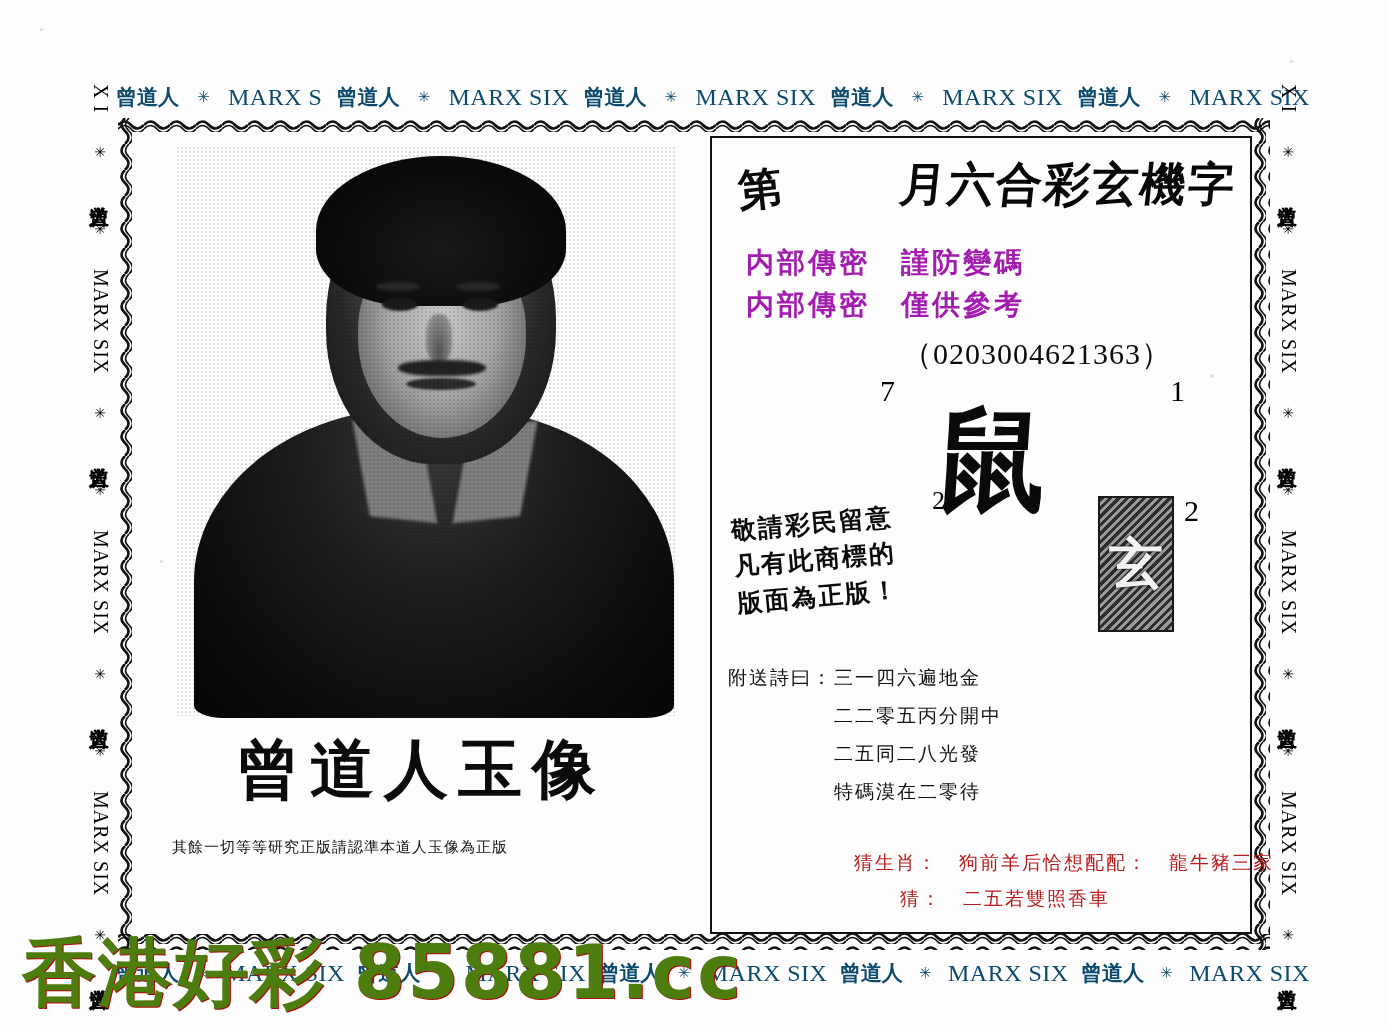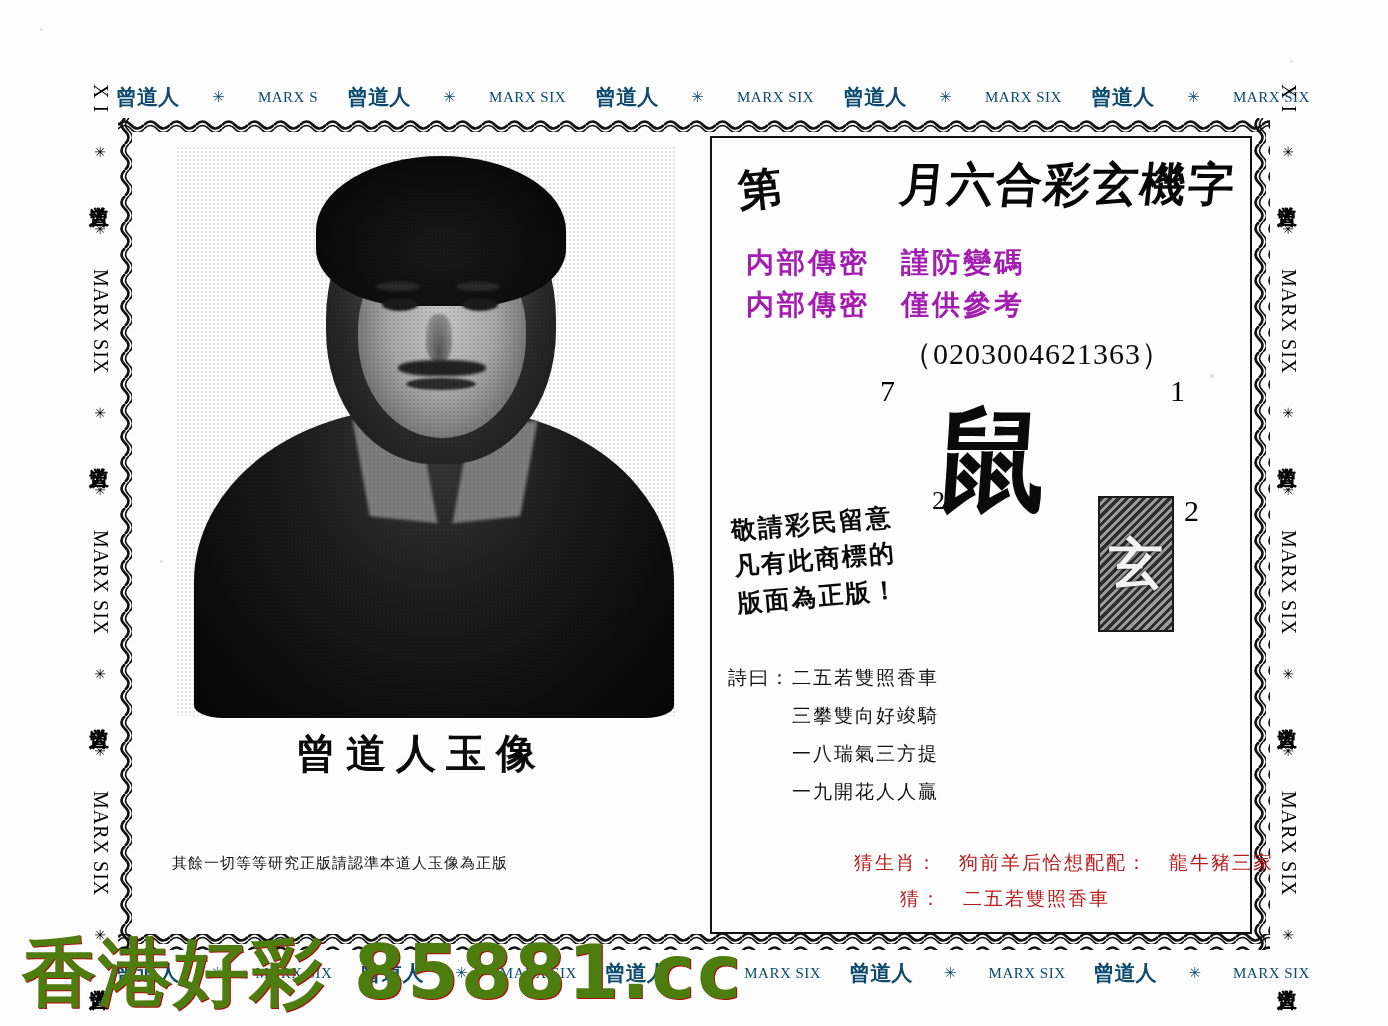--- a/index.html
+++ b/index.html
@@ -38,21 +38,21 @@
     justify-content: space-between;
     white-space: nowrap;
     font-family: "Liberation Serif", serif;
     color: #0c4a6e;
     margin-left: 38px;
   }
   .band-top   { left: 78px;  right: 78px;  top: 80px;  height: 34px; }
   .band-bottom{ left: 78px;  right: 78px;  bottom: 36px; height: 34px; }
 
   .band .tok {
-    font-size: 15px;
+    font-size: 24px;
     letter-spacing: .5px;
   }
   .band .cjk {
     font-size: 21px;
     font-weight: bold;
     font-family: "DejaVu Sans", sans-serif;
   }
   .band .star {
     font-size: 15px;
     padding: 0 4px;
@@ -224,36 +224,36 @@
   }
 
   #portrait-caption {
     position: absolute;
     left: 70px;
     top: 590px;
     width: 430px;
     text-align: center;
     font-family: "DejaVu Sans", sans-serif;
     font-weight: bold;
-    font-size: 40px;
+    font-size: 64px;
     letter-spacing: 10px;
     color: #0b0b0b;
   }
 
   .footnote {
     position: absolute;
     left: 36px;
     font-family: "DejaVu Sans", sans-serif;
     font-size: 15px;
     color: #151515;
     letter-spacing: 1px;
     white-space: nowrap;
   }
   .footnote-1 { top: 690px; }
-  .footnote-2 { top: 718px; }
+  .footnote-2 { top: 702px; }
 
   
   #right-panel {
     flex: 1;
     margin-left: 14px;
     border: 2px solid #111;
     position: relative;
   }
   #right-inner { position: absolute; inset: 0; }
 
@@ -564,39 +564,39 @@
           </div>
         </div>
 
         <div id="notice">
           <div>敬請彩民留意</div>
           <div>凡有此商標的</div>
           <div>版面為正版！</div>
         </div>
 
         <div id="poems">
-
-          <div id="poem-right">
+          <div id="poem-left">
             <div class="poem-row">
-              <span class="poem-lead short">詩曰：</span>
-              <span>二五若雙照香車</span>
+              <span class="poem-lead">附送詩曰：</span>
+              <span>三一四六遍地金</span>
             </div>
             <div class="poem-row">
-              <span class="poem-lead short"></span>
-              <span>三攀雙向好竣騎</span>
+              <span class="poem-lead"></span>
+              <span>二二零五丙分開中</span>
             </div>
             <div class="poem-row">
-              <span class="poem-lead short"></span>
-              <span>一八瑞氣三方提</span>
+              <span class="poem-lead"></span>
+              <span>二五同二八光發</span>
             </div>
             <div class="poem-row">
-              <span class="poem-lead short"></span>
-              <span>一九開花人人贏</span>
+              <span class="poem-lead"></span>
+              <span>特碼漠在二零待</span>
             </div>
           </div>
+
         </div>
 
         <div id="zodiac-guess">猜生肖：　狗前羊后恰想配配：　龍牛豬三家</div>
         <div id="final-guess">猜：　二五若雙照香車</div>
 
       </div>
     </div>
   </div>
 
   <div id="watermark">香港好彩 85881.cc</div>

